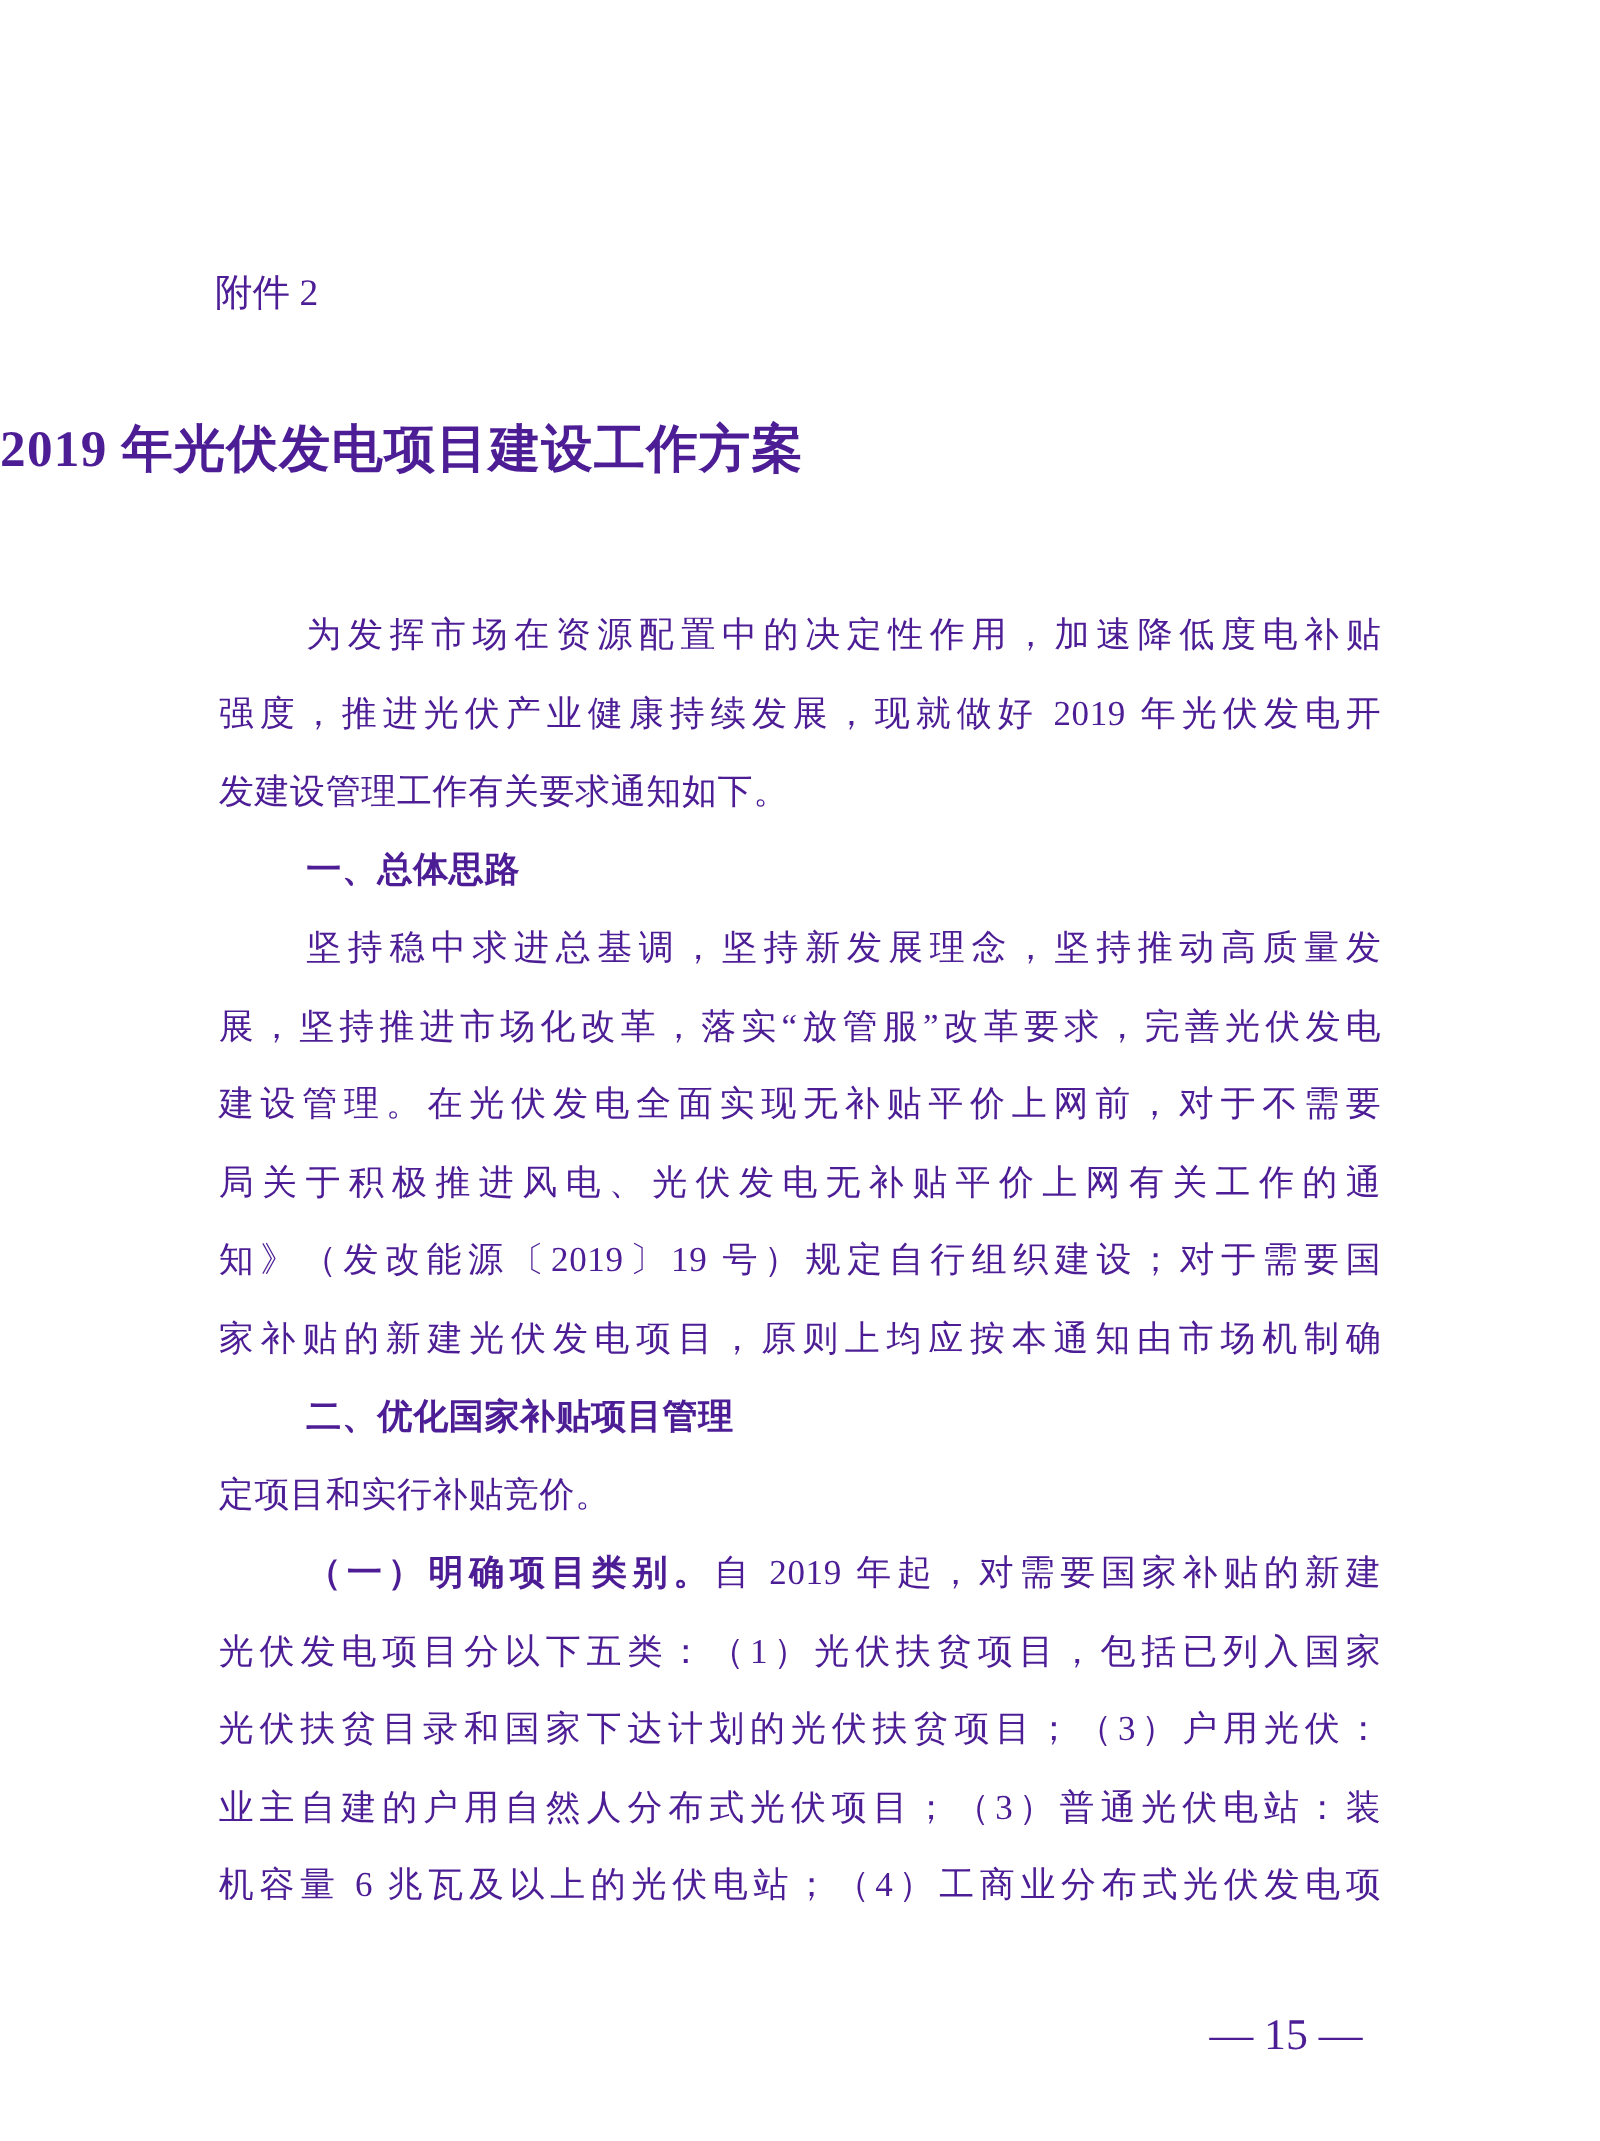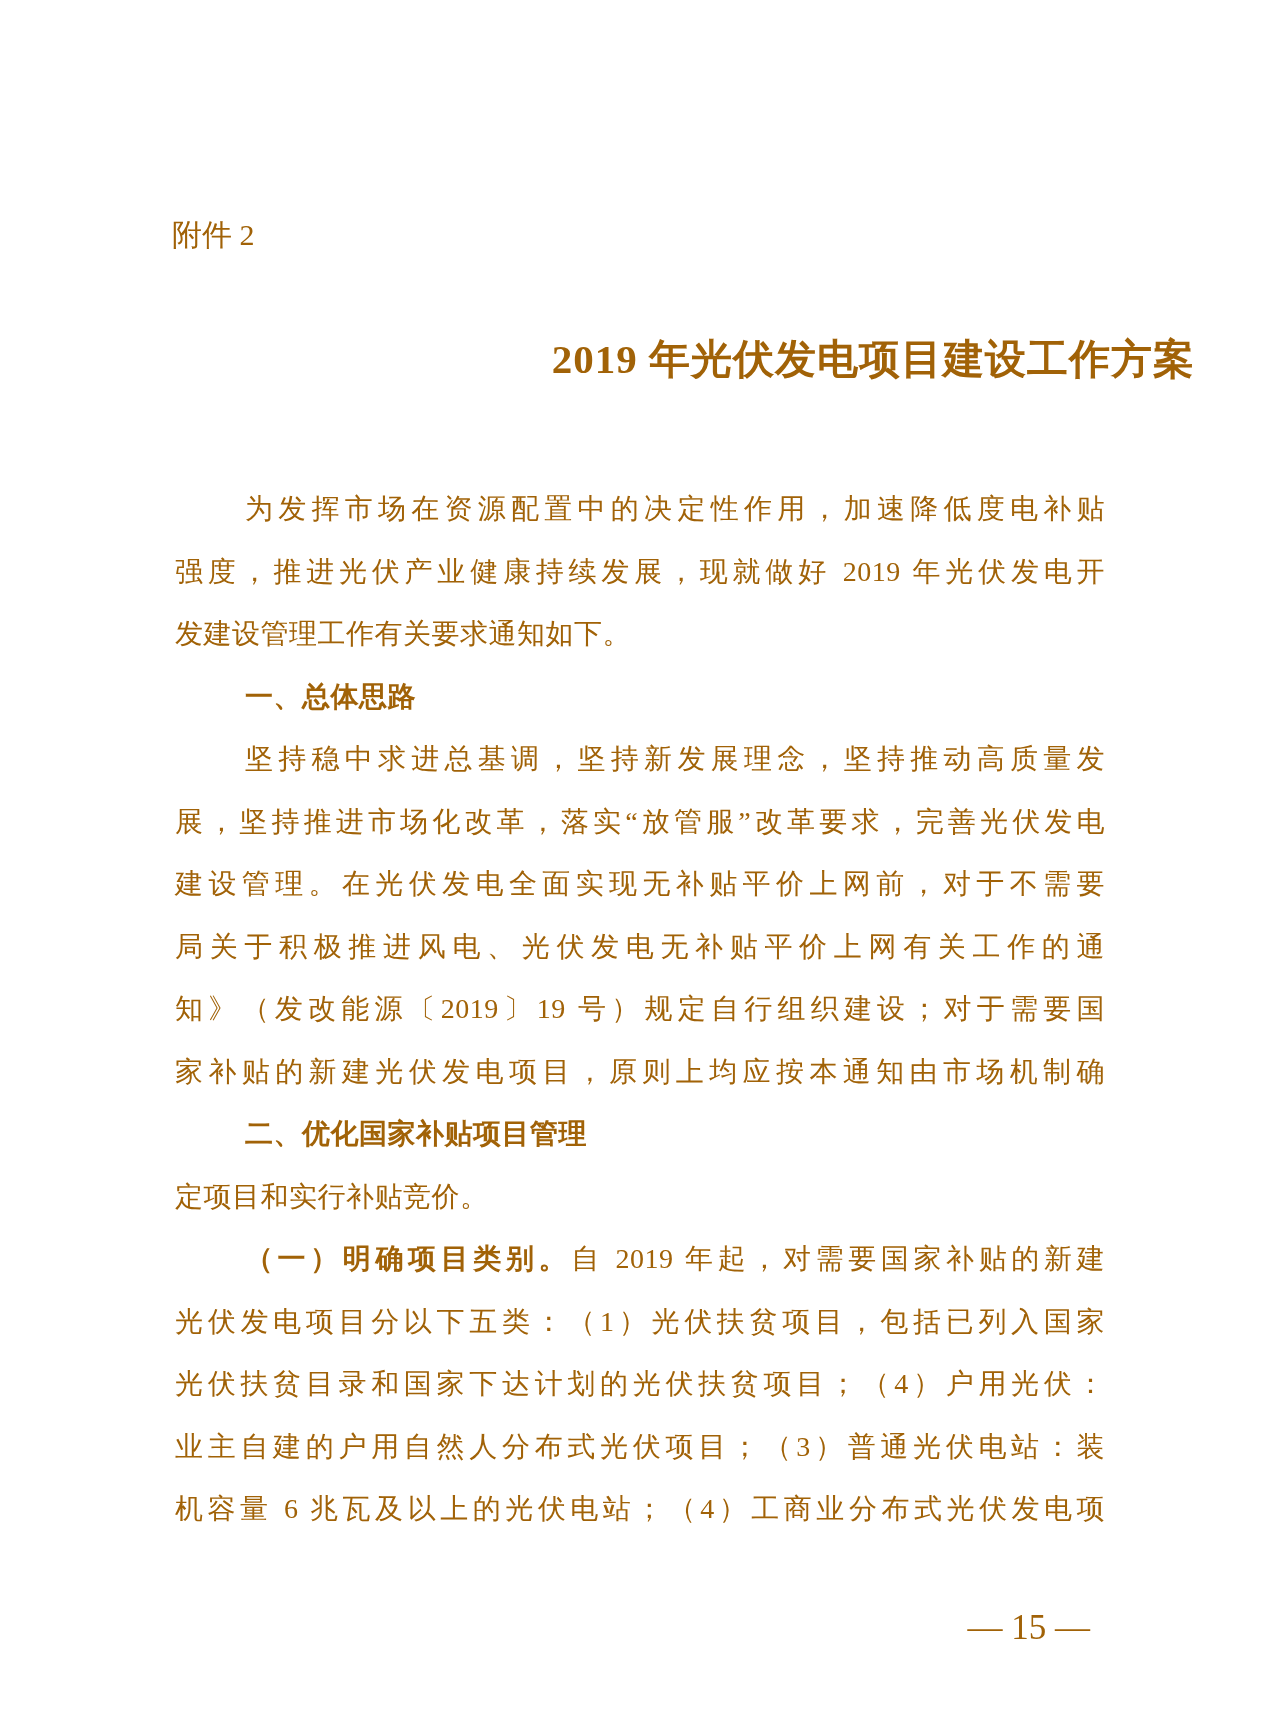--- a/index.html
+++ b/index.html
@@ -5,39 +5,39 @@
   html, body {
     margin: 0;
     padding: 0;
     background: #ffffff;
   }
   .page {
     position: relative;
     width: 1280px;
     height: 1713px;
     background: #ffffff;
-    color: #a16207;
+    color: #4c1d95;
     font-family: "Liberation Serif", "DejaVu Serif", serif;
     overflow: hidden;
   }
   .attachment {
     position: absolute;
     left: 172px;
     top: 216px;
     font-size: 30px;
     line-height: 38px;
     white-space: nowrap;
   }
   .title {
     position: absolute;
     left: 0;
     top: 324px;
     width: 1195px;
     margin: 0;
-    text-align: right;
+    text-align: left;
     font-size: 41px;
     line-height: 70px;
     font-weight: bold;
     letter-spacing: 1px;
     white-space: nowrap;
   }
   .content {
     position: absolute;
     left: 175px;
     top: 478px;
@@ -87,19 +87,19 @@
       <div class="line indent justify"><span>坚持稳中求进总基调，坚持新发展理念，坚持推动高质量发</span></div>
       <div class="line justify"><span>展，坚持推进市场化改革，落实“放管服”改革要求，完善光伏发电</span></div>
       <div class="line justify"><span>建设管理。在光伏发电全面实现无补贴平价上网前，对于不需要</span></div>
       <div class="line justify"><span>局关于积极推进风电、光伏发电无补贴平价上网有关工作的通</span></div>
       <div class="line justify"><span>知》（发改能源〔2019〕19 号）规定自行组织建设；对于需要国</span></div>
       <div class="line justify"><span>家补贴的新建光伏发电项目，原则上均应按本通知由市场机制确</span></div>
       <div class="line indent heading"><span class="bold">二、优化国家补贴项目管理</span></div>
       <div class="line"><span>定项目和实行补贴竞价。</span></div>
       <div class="line indent justify"><span class="bold">（一）明确项目类别。</span><span>自 2019 年起，对需要国家补贴的新建</span></div>
       <div class="line justify"><span>光伏发电项目分以下五类：（1）光伏扶贫项目，包括已列入国家</span></div>
-      <div class="line justify"><span>光伏扶贫目录和国家下达计划的光伏扶贫项目；（4）户用光伏：</span></div>
+      <div class="line justify"><span>光伏扶贫目录和国家下达计划的光伏扶贫项目；（3）户用光伏：</span></div>
       <div class="line justify"><span>业主自建的户用自然人分布式光伏项目；（3）普通光伏电站：装</span></div>
       <div class="line justify"><span>机容量 6 兆瓦及以上的光伏电站；（4）工商业分布式光伏发电项</span></div>
     </div>
 
   <div class="page-number">— 15 —</div>
 </div>
 
 </body></html>

